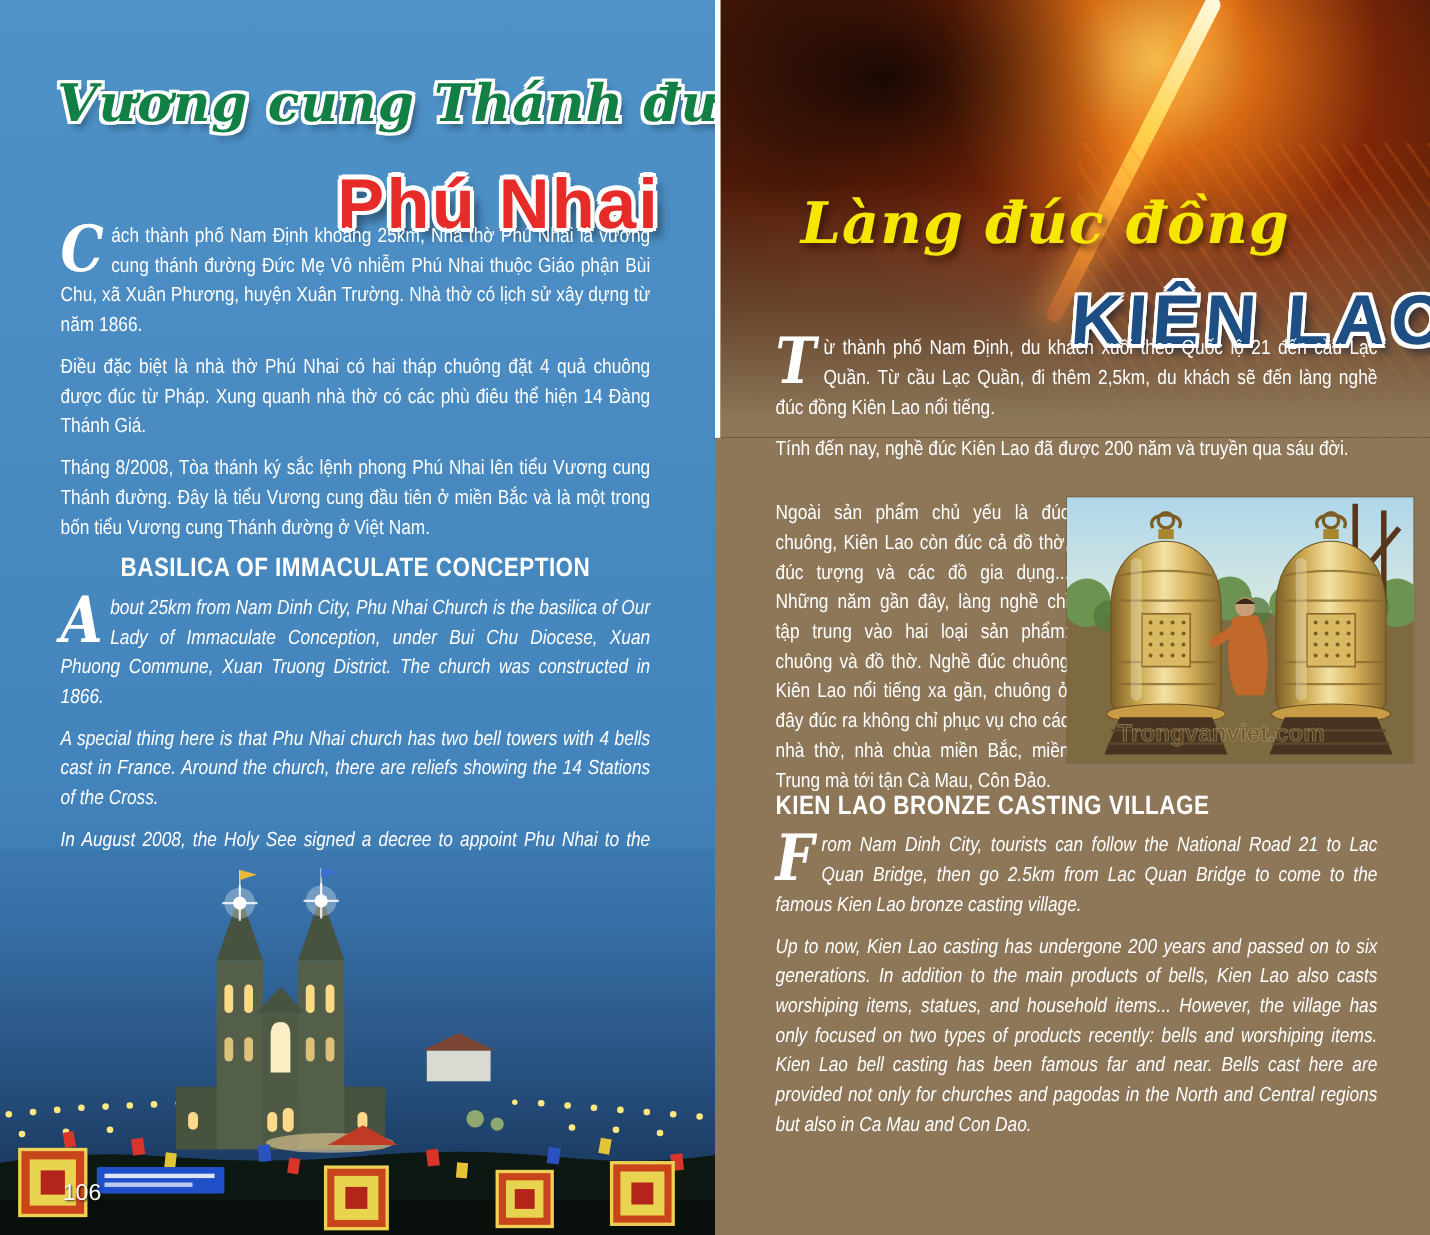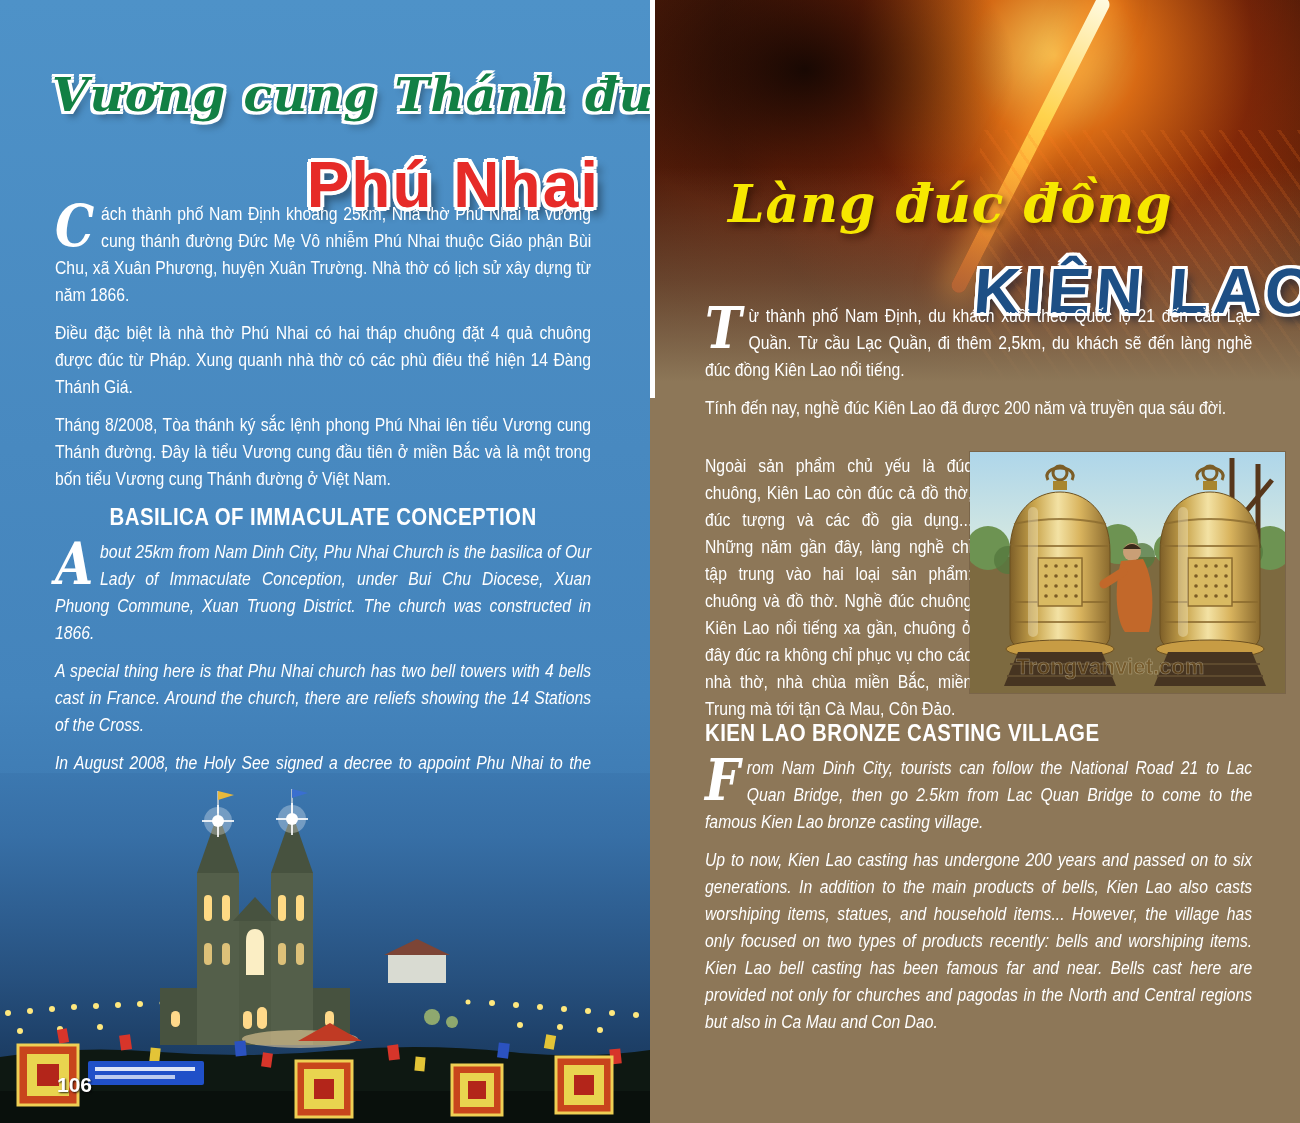--- a/index.html
+++ b/index.html
@@ -34,21 +34,21 @@
   .page-right .body-block{width:643px;}
   .body-block p{margin:0 0 11px 0;text-align:justify;}
   .body-block p.en{font-style:italic;}
   .section-heading{color:#fff;font-weight:bold;font-size:24px;margin:4px 0 8px 0;letter-spacing:.5px;}
   .section-heading.centered{text-align:center;}
   .dropcap{float:left;font-family:"DejaVu Serif",serif;font-style:italic;font-weight:bold;
     font-size:58px;line-height:44px;padding:4px 8px 0 0;color:#fff;}
   p.narrow{width:314px;}
 
   
-  .page-num{position:absolute;color:#fff;font-weight:bold;font-size:21px;z-index:30;}
+  .page-num{position:absolute;color:#fff;font-weight:normal;font-size:21px;z-index:30;}
   .num-left{left:57px;bottom:26px;text-shadow:1px 1px 2px rgba(0,0,0,.8);}
   .num-right{right:44px;bottom:24px;}
 
   
   .bronze-hero{position:absolute;left:0;top:0;width:650px;height:398px;overflow:hidden;
     border-left:5px solid #fff;box-sizing:border-box;
     background:
       radial-gradient(circle at 62% 14%, rgba(255,206,90,.95), rgba(241,120,22,.85) 16%, rgba(160,45,8,.55) 38%, rgba(60,18,6,0) 64%),
       radial-gradient(circle at 20% 42%, rgba(140,40,8,.55), rgba(60,18,6,0) 55%),
       radial-gradient(circle at 88% 60%, rgba(200,70,12,.5), rgba(60,18,6,0) 55%),

